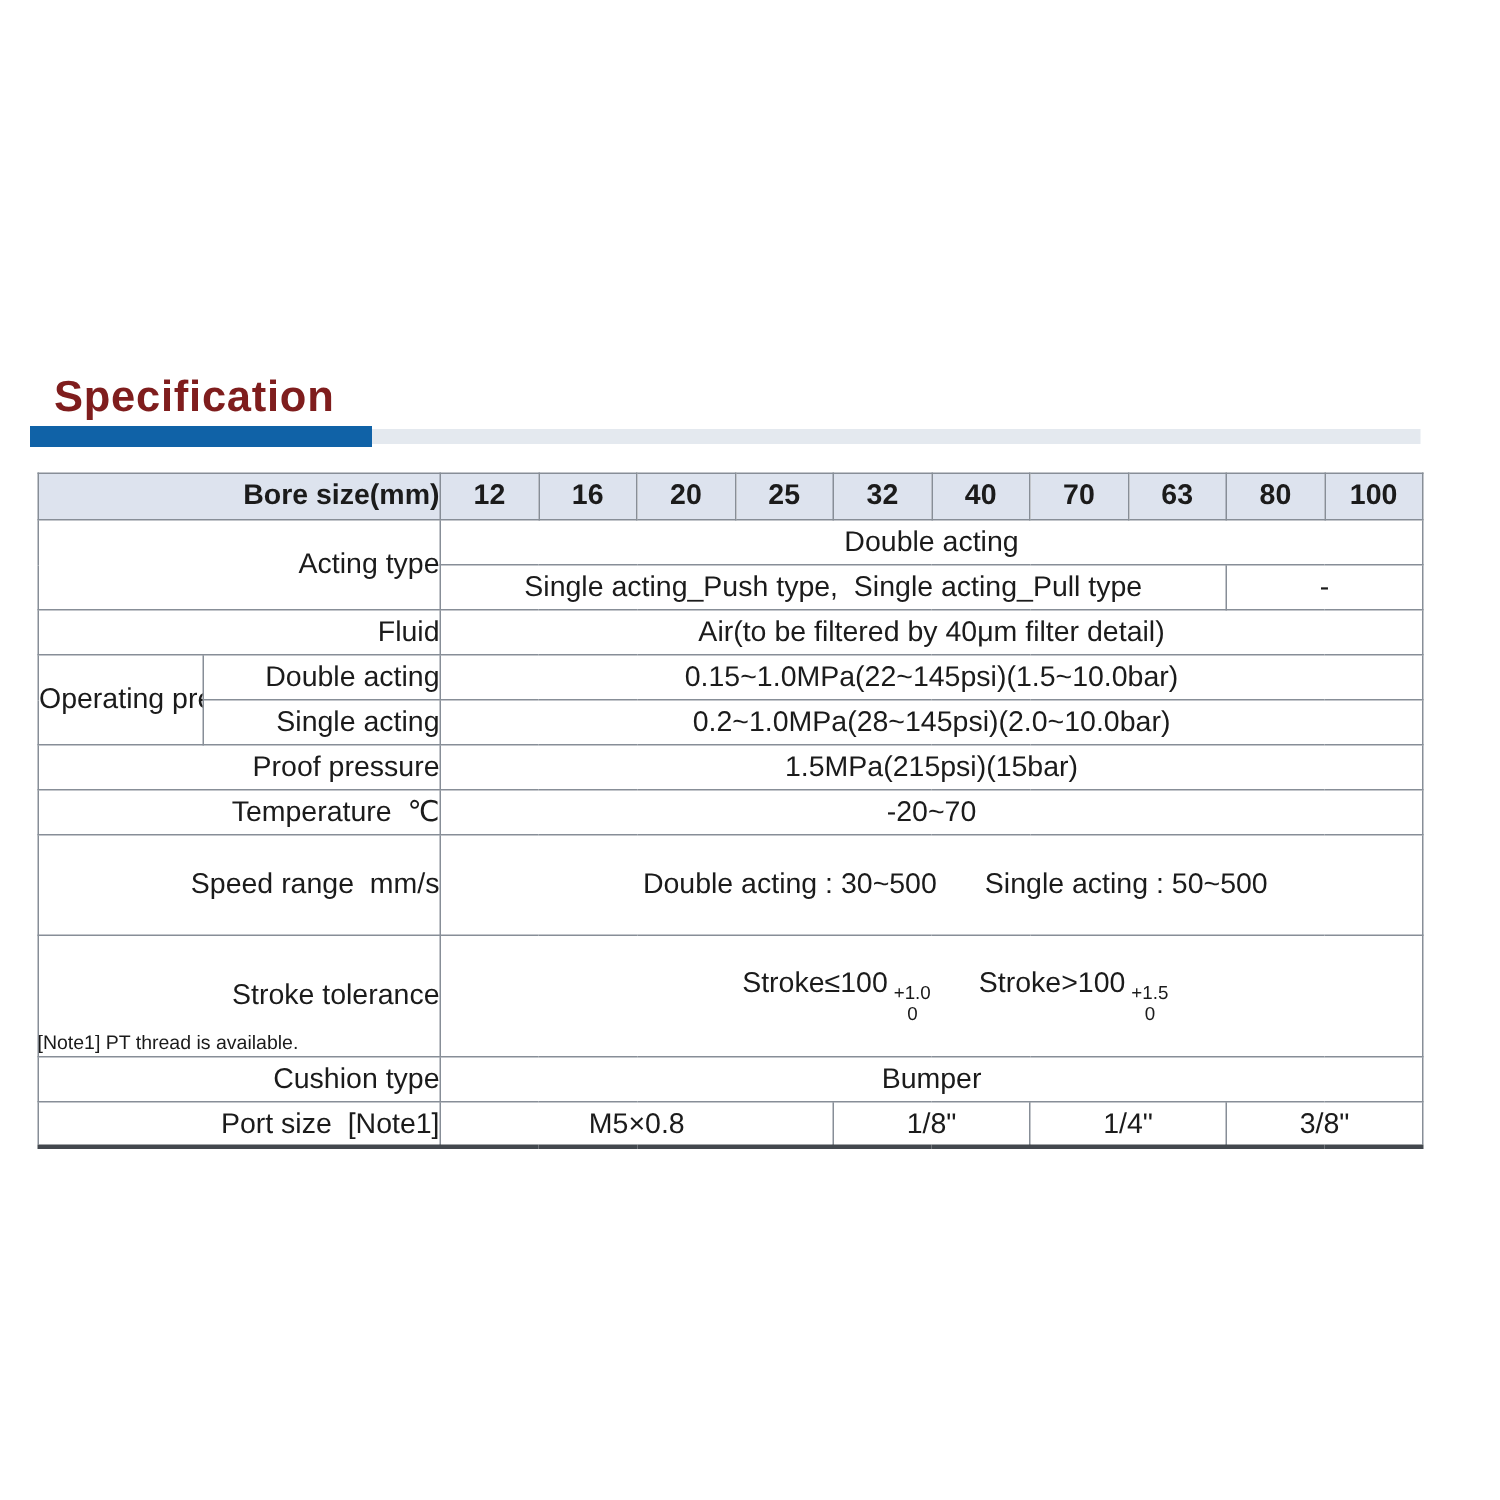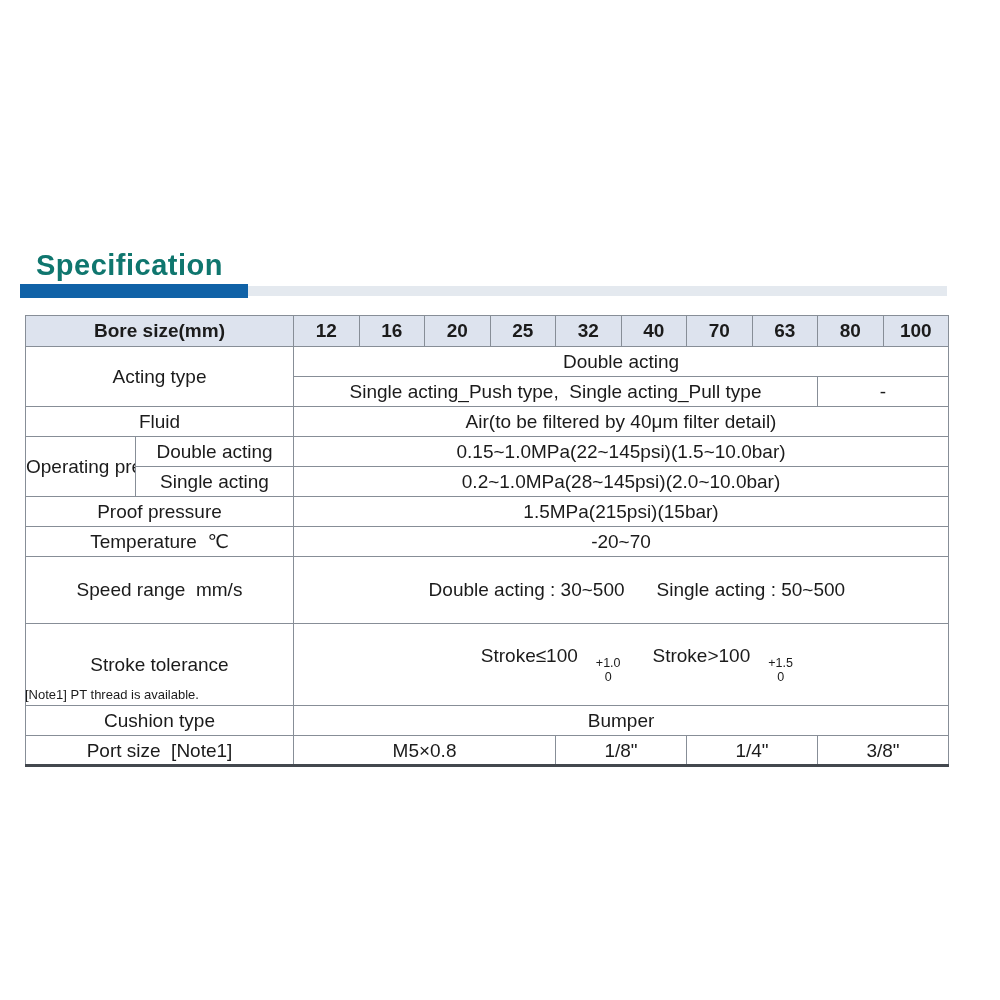--- a/index.html
+++ b/index.html
@@ -3,47 +3,47 @@
 <meta charset="utf-8">
 <style>
   * { box-sizing: border-box; }
   html,body { margin:0; padding:0; }
   body {
     width:1000px; height:1000px; position:relative; background:#ffffff;
     font-family:"Liberation Sans","DejaVu Sans",sans-serif; color:#1b1b1b;
   }
   .page-title {
     position:absolute; top:249px; left:36px; margin:0;
-    font-size:29px; font-weight:bold; letter-spacing:0.5px; color:#0f766e;
+    font-size:29px; font-weight:bold; letter-spacing:0.5px; color:#7f1d1d;
   }
   .title-bar { position:absolute; top:284px; left:20px; width:927px; height:14px; }
   .title-bar .dark  { position:absolute; left:0; top:0; width:228px; height:14px; background:#1062a7; }
   .title-bar .light { position:absolute; left:228px; top:2px; width:699px; height:10px; background:#e4e9ef; }
 
   table.spec {
     position:absolute; top:315px; left:25px; width:923px;
     border-collapse:collapse; table-layout:fixed;
     font-size:19px; line-height:1.15;
     border:1.5px solid #878e97;
     border-bottom:3px solid #43484e;
   }
   table.spec td, table.spec th {
     border:1.5px solid #878e97; padding:0; vertical-align:middle;
     overflow:hidden; font-weight:normal;
   }
   tr.h-row { height:31px; background:#dde3ee; }
   tr.h-row th { font-weight:bold; }
   tr.b-row { height:30px; }
-  .lbl { text-align:center; padding-left:8px; white-space:pre; }
+  .lbl { text-align:right; padding-left:8px; white-space:pre; }
   .val { text-align:center; white-space:pre; }
   .shift-r { padding-left:60px; }
   .gap-l { margin-left:32px; }
   .tol {
     display:inline-flex; flex-direction:column; align-items:flex-start;
-    font-size:12.5px; line-height:1.05; vertical-align:-5px; margin-left:18px;
+    font-size:12.5px; line-height:1.05; vertical-align:-5px; margin-left:4px;
   }
   .tol .bot { padding-left:9px; }
   .notes { position:absolute; top:682px; left:25px; font-size:13px; line-height:25px; }
 </style>
 </head>
 <body>
 
 <h1 class="page-title">Specification</h1>
 
 <div class="title-bar">

